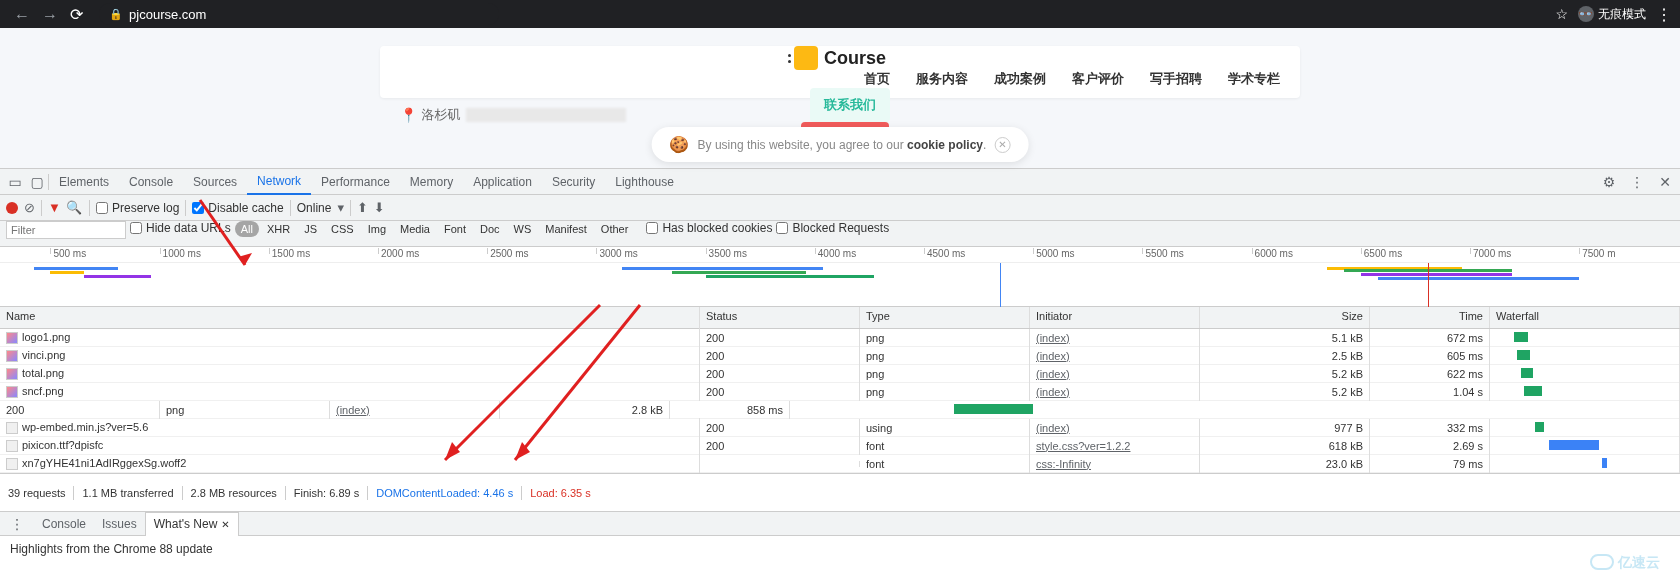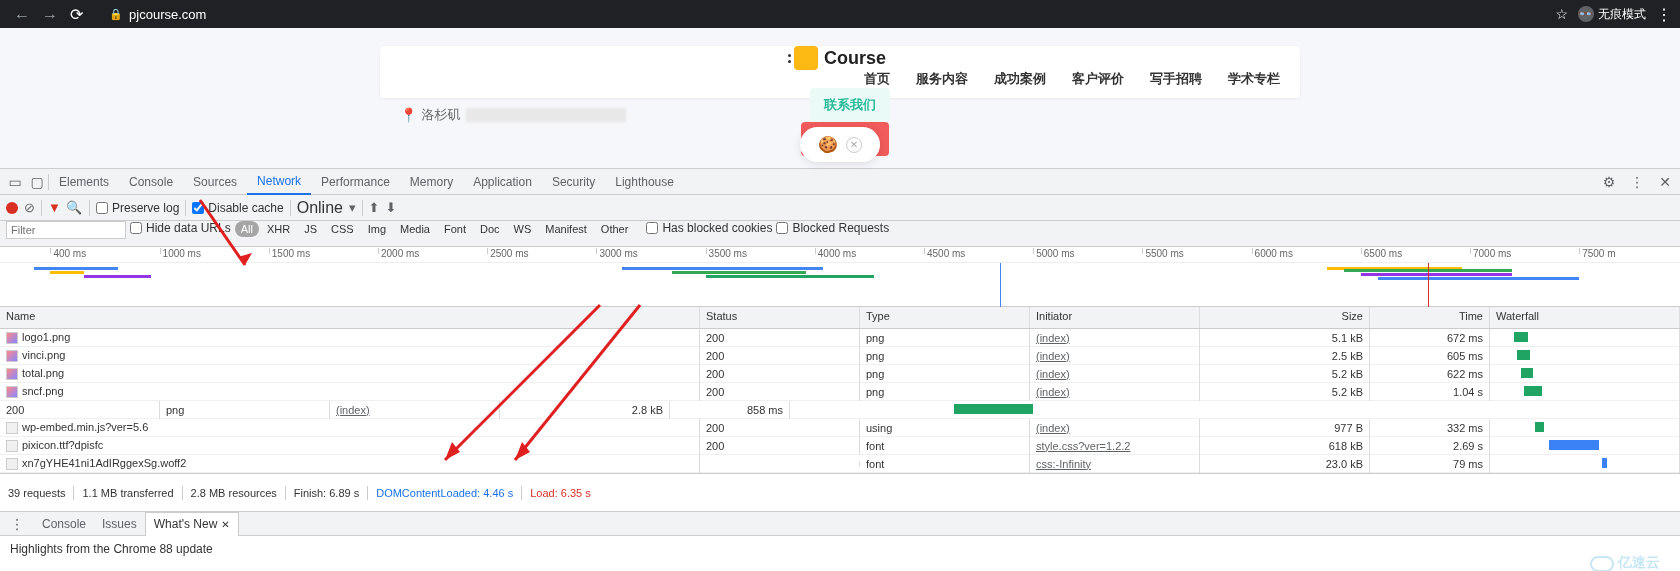--- a/index.html
+++ b/index.html
@@ -88,21 +88,21 @@
 .dt-status .sdiv { width: 1px; height: 14px; background: #ccc; }
 .stat-blue { color: #1a73e8; }
 .stat-red { color: #d93025; }
 
 .console-tabs { display: flex; align-items: center; height: 24px; border-bottom: 1px solid #ccc; background: #f1f3f4; padding: 0 6px; gap: 6px; }
 .ct-tab { font-size: 12px; color: #5f6368; padding: 0 8px; height: 24px; display: flex; align-items: center; cursor: pointer; }
 .ct-tab.active { color: #333; background: #fff; border-top: 1px solid #ccc; border-left: 1px solid #ccc; border-right: 1px solid #ccc; }
 .ct-close { font-size: 10px; margin-left: 4px; }
 
 .console-body { padding: 6px 10px; font-size: 12px; color: #333; height: 40px; position: relative; }
-.watermark { position: absolute; right: 20px; bottom: 4px; color: #c7e7f5; font-size: 14px; font-weight: 600; display: flex; align-items: flex-end; gap: 4px; }
+.watermark { position: absolute; right: 20px; bottom: 4px; color: #c7e7f5; font-size: 14px; font-weight: 600; display: flex; align-items: flex-start; gap: 4px; }
 .watermark-icon { width: 24px; height: 16px; border: 2px solid #c7e7f5; border-radius: 10px; position: relative; }
 
 
 .arrow { position: absolute; pointer-events: none; }
 .arrow-line { stroke: #e02020; stroke-width: 3; fill: none; }
 .arrow-head { fill: #e02020; }
 </style>
 </head>
 <body>
 
@@ -142,20 +142,23 @@
     <div class="btn-contact">联系我们</div>
     <div class="btn-about">关于我们</div>
   </div>
   <div class="location-row">
     <span class="pin-icon">📍</span>
     <span class="loc-text">洛杉矶</span>
     <div class="loc-blur"></div>
   </div>
   <div class="cookie-bar">
     <span class="cookie-icon">🍪</span>
+    <span class="cookie-text">
+      <span>By using this website, you agree to our </span><b>cookie policy</b>.
+    </span>
     <span class="cookie-close">✕</span>
   </div>
 </div>
 
 <div class="devtools">
   <div class="dt-tabs">
     <span class="dt-icon-btn">▭</span>
     <span class="dt-icon-btn">▢</span>
     <span class="tb-divider"></span>
     <div id="dt-tabs-list" style="display:flex">
@@ -186,21 +189,21 @@
     <label class="checkbox-group">
       <input type="checkbox" style="">
       <span>Preserve log</span>
     </label>
     <span class="tb-divider"></span>
     <label class="checkbox-group">
       <input type="checkbox" checked="" style="">
       <span>Disable cache</span>
     </label>
     <span class="tb-divider"></span>
-    <span style="font-size:16px">Online</span>
+    <span style="font-size:12px">Online</span>
     <span class="tb-icon">▾</span>
     <span class="tb-divider"></span>
     <span class="tb-icon">⬆</span>
     <span class="tb-icon">⬇</span>
   </div>
 
   <div class="dt-filter-row">
     <input class="filter-input" placeholder="Filter" style="">
     <label class="checkbox-group">
       <input type="checkbox" style="">
@@ -224,21 +227,21 @@
       <span>Has blocked cookies</span>
     </label>
     <label class="checkbox-group">
       <input type="checkbox" style="">
       <span>Blocked Requests</span>
     </label>
   </div>
 
   <div class="timeline">
     <div class="timeline-ruler" id="timeline-ruler">
-        <span class="ruler-mark" style="left: 3%;">400 ms</span>
+        <span class="ruler-mark" style="left: 3%;">500 ms</span>
         <span class="ruler-mark" style="left: 9.5%;">1000 ms</span>
         <span class="ruler-mark" style="left: 16%;">1500 ms</span>
         <span class="ruler-mark" style="left: 22.5%;">2000 ms</span>
         <span class="ruler-mark" style="left: 29%;">2500 ms</span>
         <span class="ruler-mark" style="left: 35.5%;">3000 ms</span>
         <span class="ruler-mark" style="left: 42%;">3500 ms</span>
         <span class="ruler-mark" style="left: 48.5%;">4000 ms</span>
         <span class="ruler-mark" style="left: 55%;">4500 ms</span>
         <span class="ruler-mark" style="left: 61.5%;">5000 ms</span>
         <span class="ruler-mark" style="left: 68%;">5500 ms</span>

